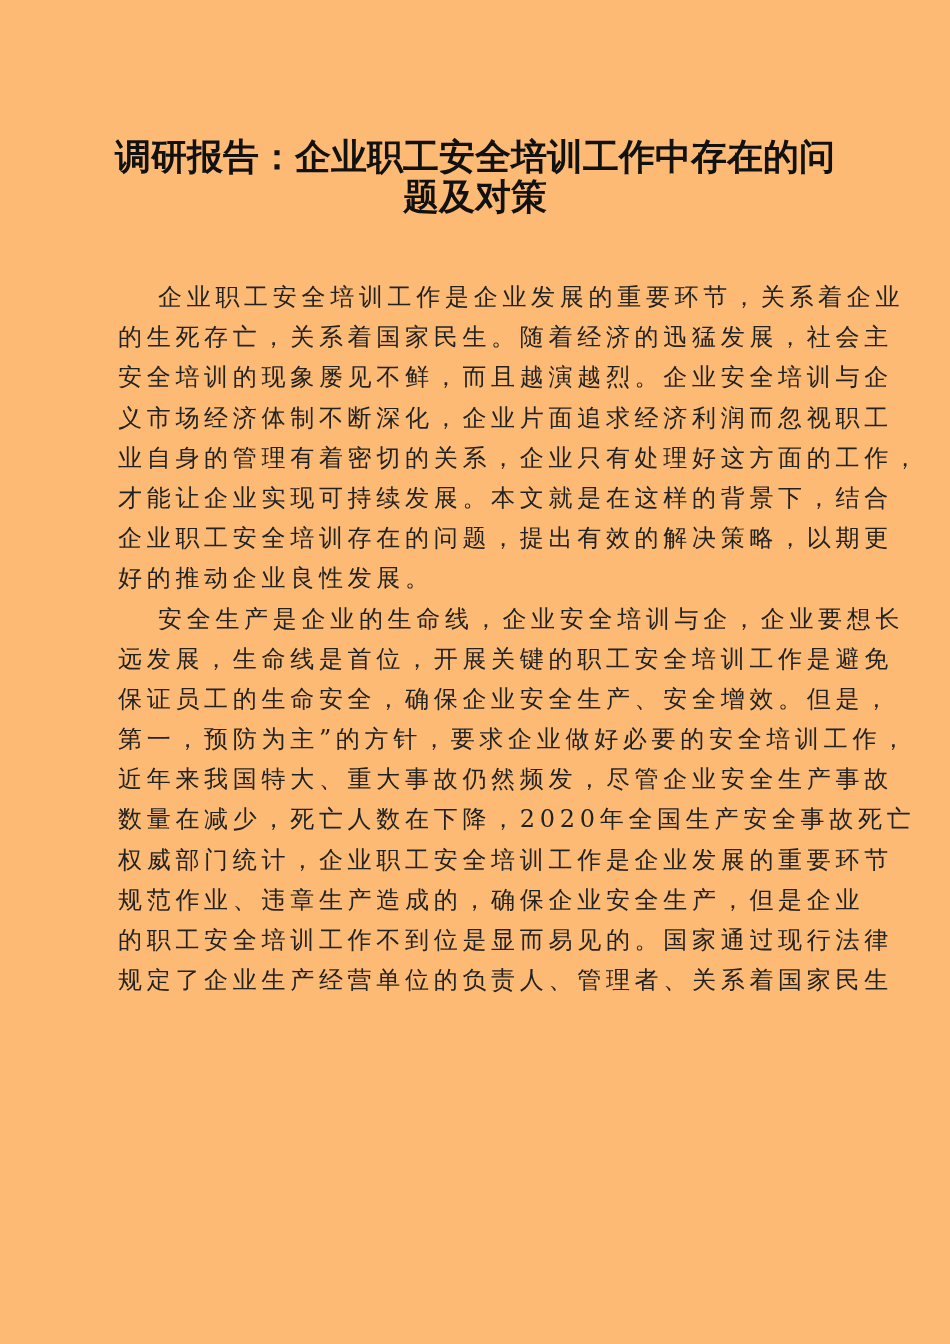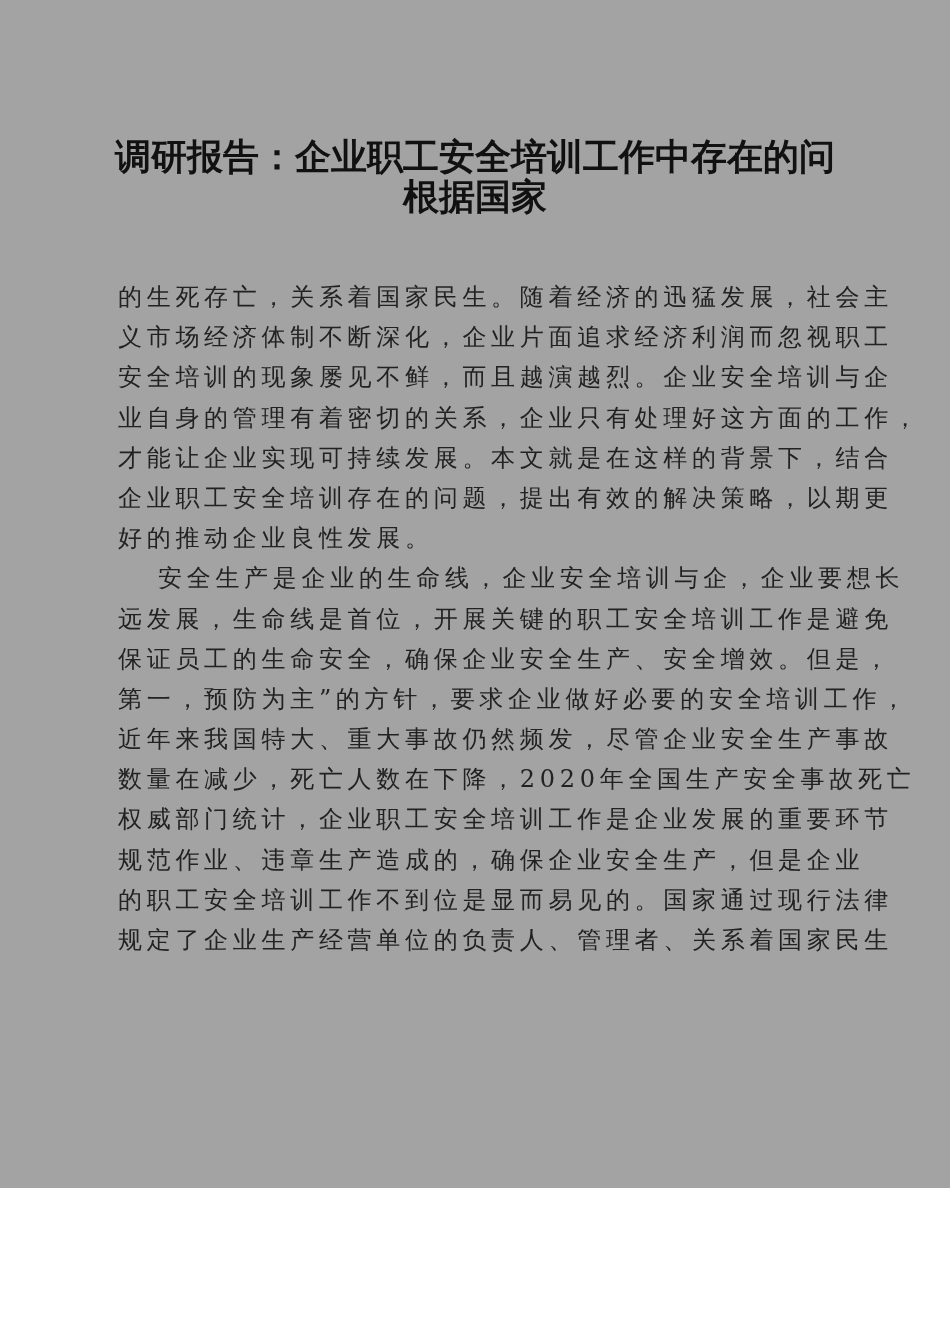--- a/index.html
+++ b/index.html
@@ -1,17 +1,17 @@
 <!DOCTYPE html>
 <html><head>
 <meta charset="utf-8">
 <style>
   html, body { margin: 0; padding: 0; background: #ffffff; }
   body { width: 950px; height: 1344px; position: relative; overflow: hidden; }
-  .page { position: absolute; left: 0; top: 0; width: 950px; height: 1188px; background: #a3a3a3; }
+  .page { position: absolute; left: 0; top: 0; width: 950px; height: 1344px; background: #fdba74; }
   .title {
     position: absolute; left: 100px; top: 134px; width: 750px;
     text-align: center;
     font-family: "DejaVu Serif", "Liberation Serif", serif;
     font-weight: bold; font-size: 36px; line-height: 45px; color: #111;
     letter-spacing: 0px;
   }
   .body {
     position: absolute; left: 118px; top: 277px; width: 714px;
     font-family: "DejaVu Serif", "Liberation Serif", serif;
@@ -20,28 +20,29 @@
   }
   .line { display: block; white-space: nowrap; height: 40.2px; }
   .indent { padding-left: 40px; }
 </style>
 </head>
 <body>
 
 <div class="page">
   <div class="title">
     <span class="line">调研报告：企业职工安全培训工作中存在的问</span>
-    <span class="line">根据国家</span>
+    <span class="line">题及对策</span>
   </div>
 
   <div class="body">
     <div>
+      <span class="line indent">企业职工安全培训工作是企业发展的重要环节，关系着企业</span>
       <span class="line">的生死存亡，关系着国家民生。随着经济的迅猛发展，社会主</span>
+      <span class="line">安全培训的现象屡见不鲜，而且越演越烈。企业安全培训与企</span>
       <span class="line">义市场经济体制不断深化，企业片面追求经济利润而忽视职工</span>
-      <span class="line">安全培训的现象屡见不鲜，而且越演越烈。企业安全培训与企</span>
       <span class="line">业自身的管理有着密切的关系，企业只有处理好这方面的工作，</span>
       <span class="line">才能让企业实现可持续发展。本文就是在这样的背景下，结合</span>
       <span class="line">企业职工安全培训存在的问题，提出有效的解决策略，以期更</span>
       <span class="line">好的推动企业良性发展。</span>
     </div>
     <div>
       <span class="line indent">安全生产是企业的生命线，企业安全培训与企，企业要想长</span>
       <span class="line">远发展，生命线是首位，开展关键的职工安全培训工作是避免</span>
       <span class="line">保证员工的生命安全，确保企业安全生产、安全增效。但是，</span>
       <span class="line">第一，预防为主”的方针，要求企业做好必要的安全培训工作，</span>

